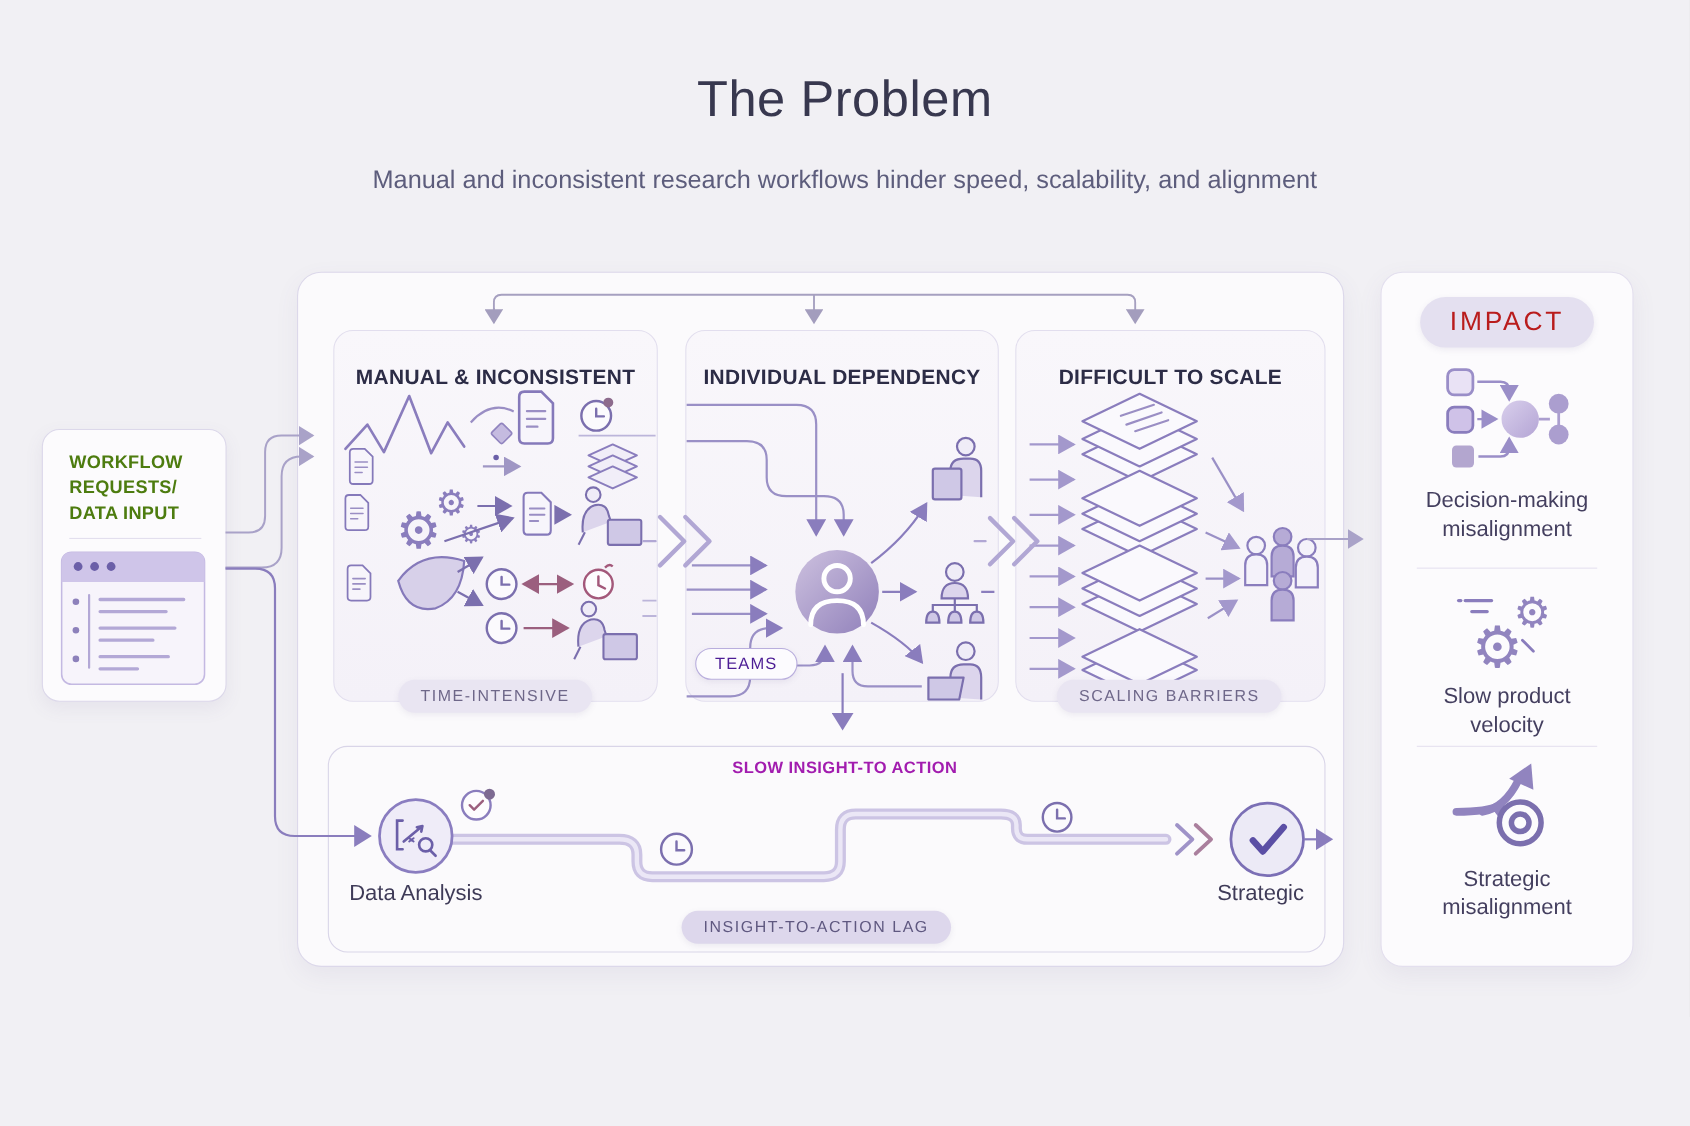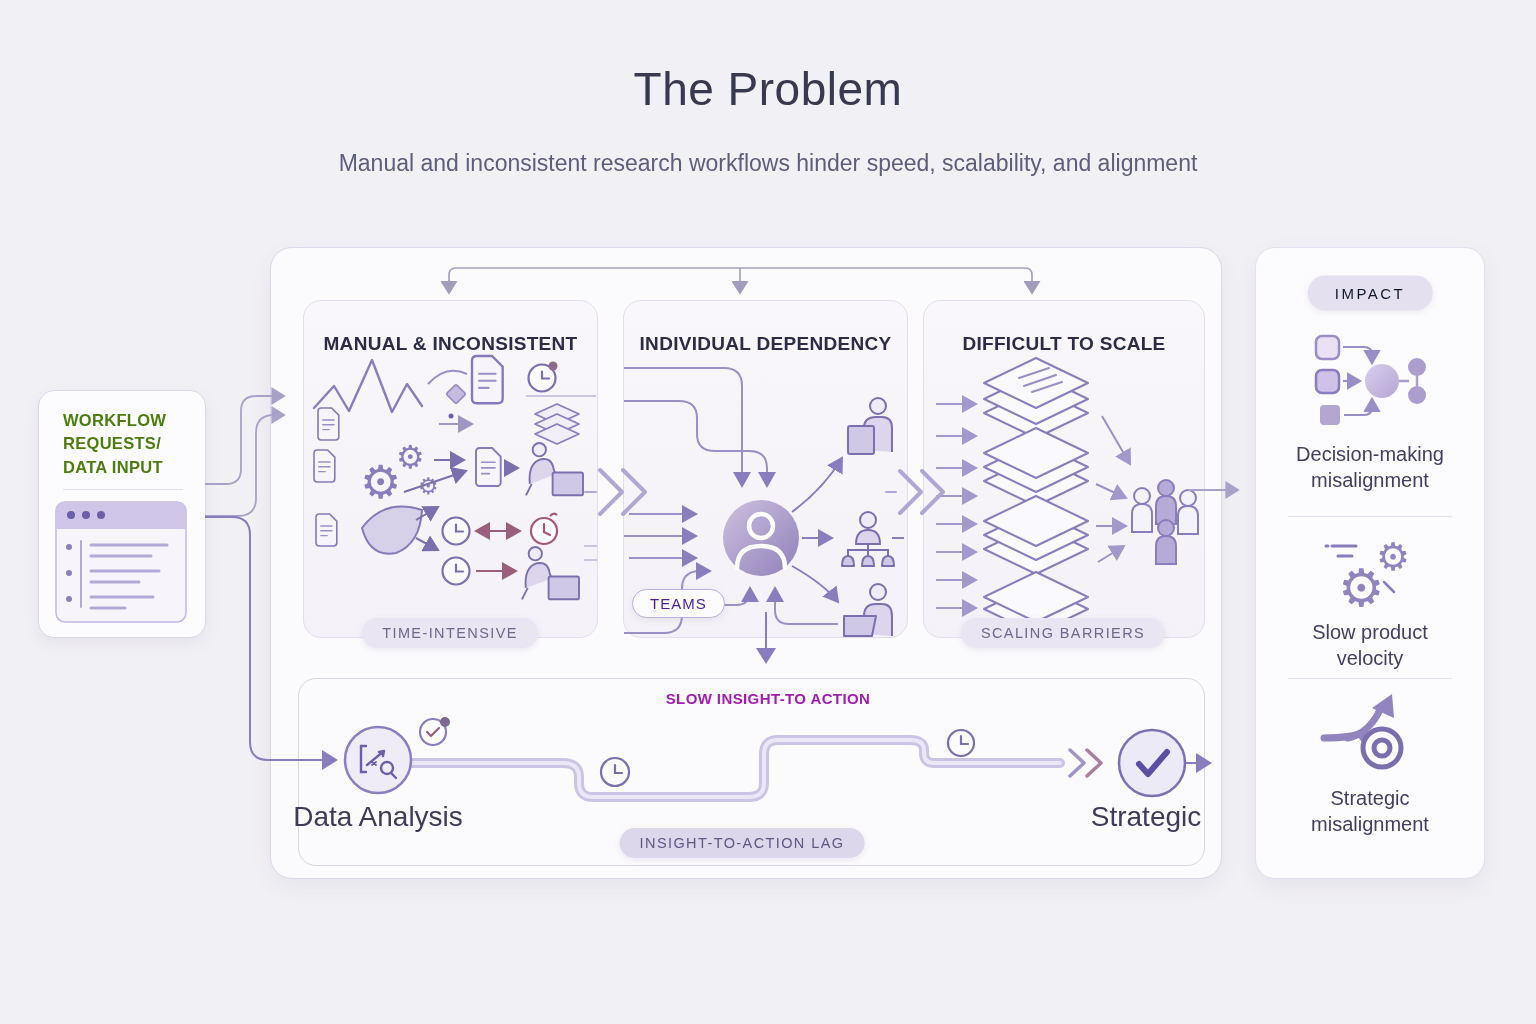--- a/index.html
+++ b/index.html
@@ -27,28 +27,28 @@
   .p3{left:923px;top:300px;width:280px;height:336px;}
   .panel-title{margin-top:32px;text-align:center;font-size:19px;font-weight:600;
                color:#2c2c46;letter-spacing:.3px;}
   .scene{position:absolute;left:0;top:45px;}
   
   .pill{position:absolute;transform:translate(-50%,-50%);padding:7px 20px;border-radius:999px;
         background:#e9e5f2;color:#6e6789;font-size:14.5px;font-weight:500;letter-spacing:1.4px;
         white-space:nowrap;box-shadow:0 2px 6px rgba(100,90,140,.10);}
   .pill-teams{position:absolute;left:632px;top:589px;transform:none;background:#fcfbfe;
         border:1.5px solid #b9aedd;color:#4c1d95;letter-spacing:1px;font-size:15px;padding:5px 17px;}
-  .pill-impact{background:#e4e0f0;color:#0f172a;font-size:15px;font-weight:500;
+  .pill-impact{background:#e4e0f0;color:#b91c1c;font-size:24px;font-weight:500;
         letter-spacing:2.5px;padding:9px 27px;}
   
   .bottom-panel{position:absolute;left:298px;top:678px;width:905px;height:186px;
         border:1.5px solid #d9d5e8;border-radius:18px;background:transparent;}
   .bottom-title{position:absolute;left:0;top:690px;width:100%;text-align:center;
         font-size:15px;font-weight:600;color:#a21caf;letter-spacing:.4px;}
-  .node-label{position:absolute;font-size:28px;font-weight:500;color:#3f3b58;transform:translateX(-50%);}
+  .node-label{position:absolute;font-size:20px;font-weight:500;color:#3f3b58;transform:translateX(-50%);}
   
   .impact{position:absolute;left:1255px;top:247px;width:228px;height:630px;background:#fcfbfd;
         border:1px solid #e3dfee;border-radius:20px;box-shadow:0 8px 22px rgba(100,90,140,.08);}
   .impact-item{position:absolute;left:0;width:100%;text-align:center;}
   .impact-label{font-size:20px;font-weight:500;color:#443f5f;line-height:1.28;margin:6px auto 0;}
   .impact-div{position:absolute;left:32px;width:164px;height:1px;background:#e6e2f0;}
   .overlay{position:absolute;left:0;top:0;pointer-events:none;}
 </style>
 </head>
 <body>

